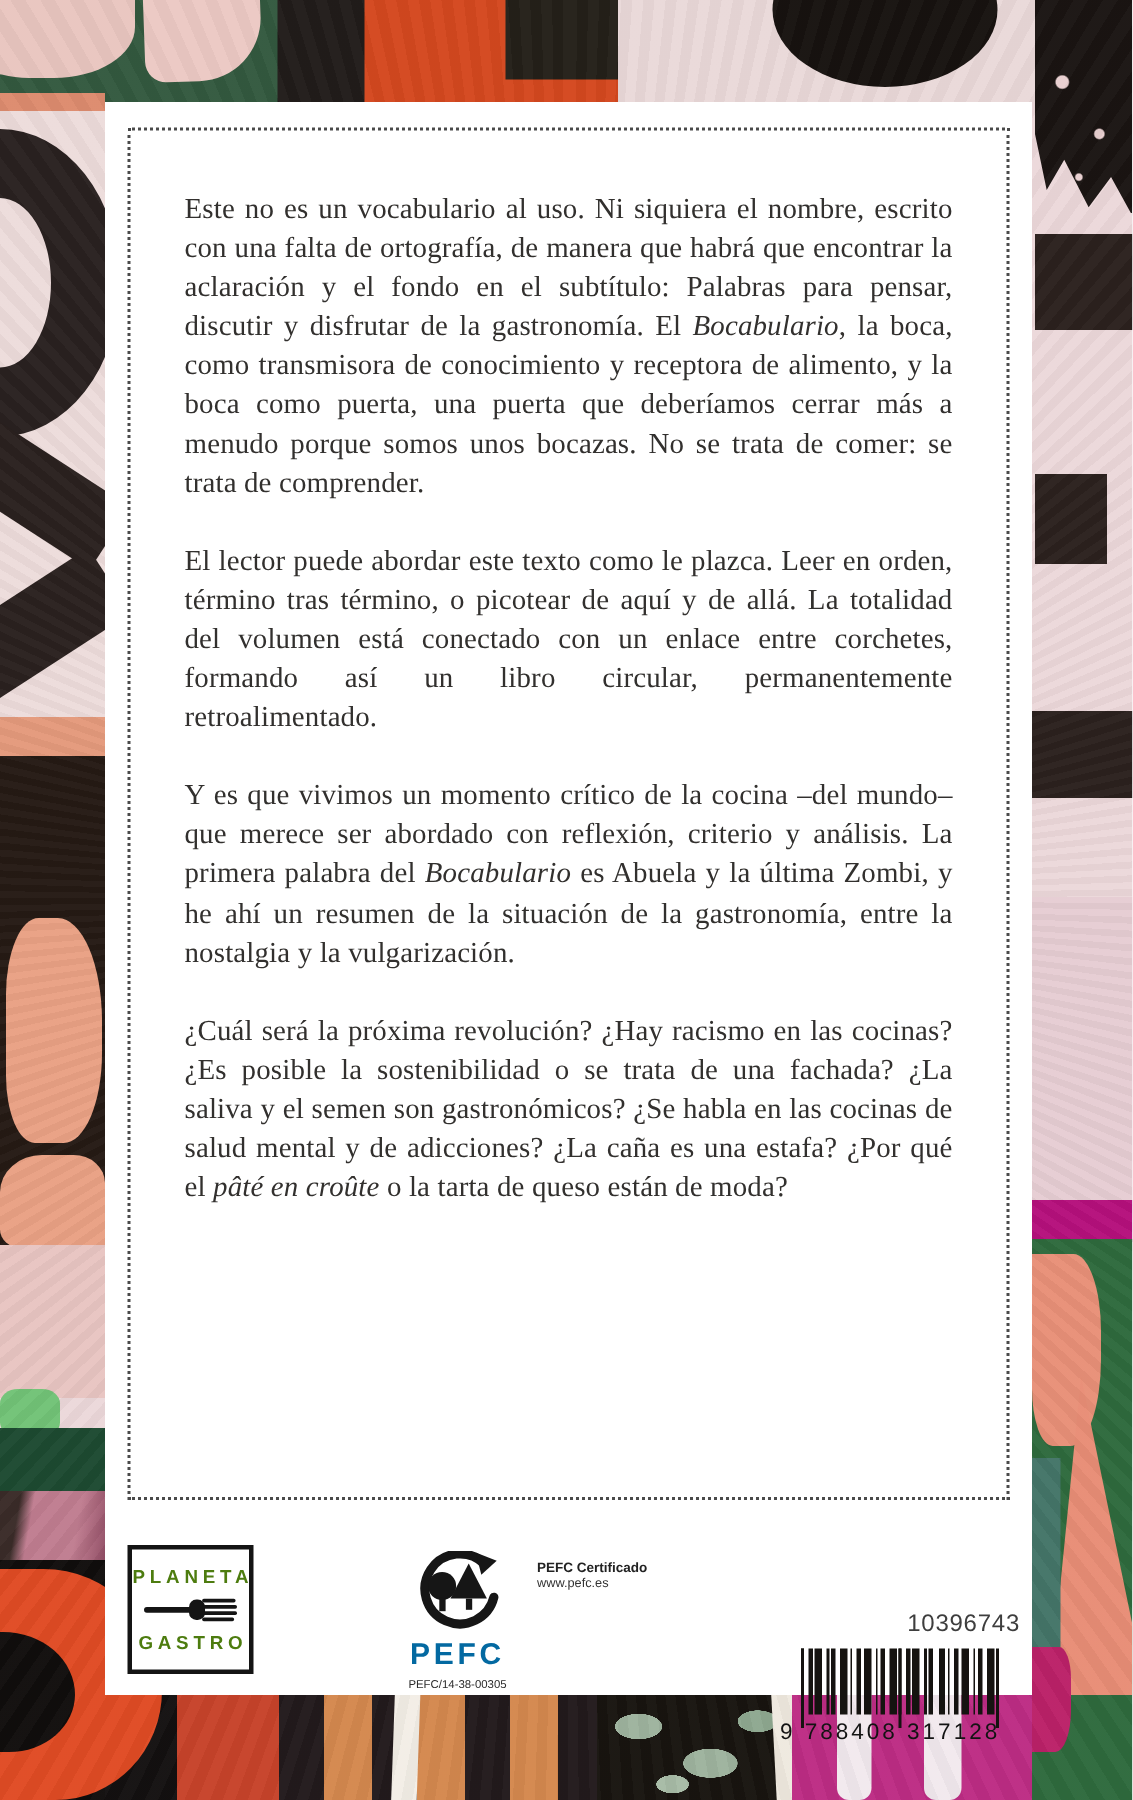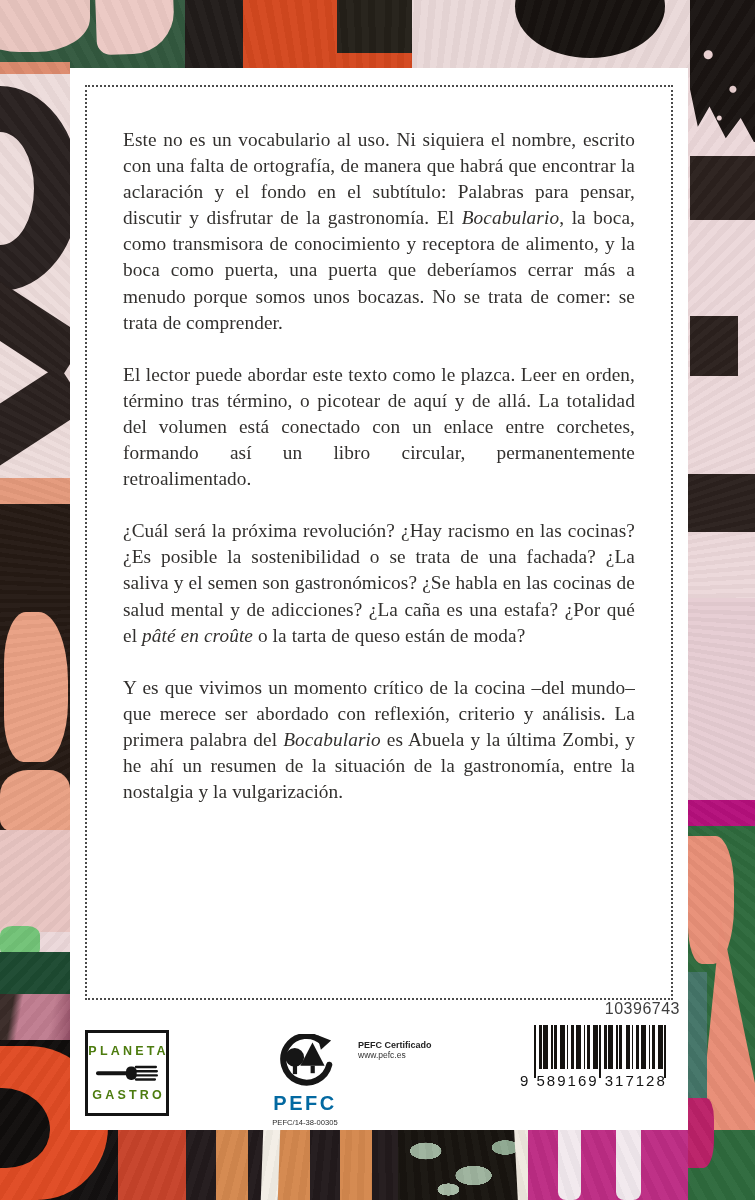--- a/index.html
+++ b/index.html
@@ -96,21 +96,21 @@
   .pefc{position:absolute;left:198px;top:966px;display:flex;gap:16px;}
   .pefc-logo{width:74px;display:flex;flex-direction:column;align-items:center;}
   .pefc-word{font-size:20px;font-weight:bold;letter-spacing:2.5px;color:#0369a1;margin-top:2px;}
   .pefc-lic{font-size:7.6px;color:#2c2c2c;margin-top:3px;white-space:nowrap;text-align:right;}
   .pefc-text{width:120px;padding-top:6px;}
   .pefc-title{font-size:9px;font-weight:bold;color:#222;}
   .pefc-desc{font-size:8.5px;line-height:11.5px;color:#333;margin-bottom:14px;}
   .pefc-url{font-size:8.5px;color:#333;}
 
   
-  .barcode{position:absolute;left:450px;top:932px;width:162px;}
+  .barcode{position:absolute;left:450px;top:1006px;width:162px;}
   .product-code{text-align:right;font-size:16px;letter-spacing:.5px;color:#3e3e3e;height:20px;padding-right:2px;}
   .bars{margin:5px 0 0 14px;height:44px;position:relative;}
   .bars i{position:absolute;top:0;bottom:0;background:#151310;}
   .bars i.g{bottom:-9px;}
   .isbn{margin-top:3px;font-size:15px;letter-spacing:2px;color:#131313;white-space:nowrap;}
 </style>
 </head>
 <body>
 
 <div class="canvas">
@@ -166,22 +166,22 @@
     <div class="r-teal"></div>
     <div class="r-magenta2"></div>
   </div>
 
   <div class="panel">
 
     <div class="dotted">
       <div class="blurb" id="blurb">
           <p><span>Este no es un vocabulario al uso. Ni siquiera el nombre, escrito con una falta de ortografía, de manera que habrá que encontrar la aclaración y el fondo en el subtítulo: Palabras para pensar, discutir y disfrutar de la gastronomía. El </span><em>Bocabulario</em><span>, la boca, como transmisora de conocimiento y receptora de alimento, y la boca como puerta, una puerta que deberíamos cerrar más a menudo porque somos unos bocazas. No se trata de comer: se trata de comprender.</span></p>
           <p><span>El lector puede abordar este texto como le plazca. Leer en orden, término tras término, o picotear de aquí y de allá. La totalidad del volumen está conectado con un enlace entre corchetes, formando así un libro circular, permanentemente retroalimentado.</span></p>
+          <p><span>Y es que vivimos un momento crítico de la cocina –del mundo– que merece ser abordado con reflexión, criterio y análisis. La primera palabra del </span><em>Bocabulario</em><span> es Abuela y la última Zombi, y he ahí un resumen de la situación de la gastronomía, entre la nostalgia y la vulgarización.</span></p>
           <p><span>¿Cuál será la próxima revolución? ¿Hay racismo en las cocinas? ¿Es posible la sostenibilidad o se trata de una fachada? ¿La saliva y el semen son gastronómicos? ¿Se habla en las cocinas de salud mental y de adicciones? ¿La caña es una estafa? ¿Por qué el </span><em>pâté en croûte</em><span> o la tarta de queso están de moda?</span></p>
-          <p><span>Y es que vivimos un momento crítico de la cocina –del mundo– que merece ser abordado con reflexión, criterio y análisis. La primera palabra del </span><em>Bocabulario</em><span> es Abuela y la última Zombi, y he ahí un resumen de la situación de la gastronomía, entre la nostalgia y la vulgarización.</span></p>
         </div>
     </div>
 
     <div class="planeta">
       <div class="word">PLANETA</div>
       <svg width="62" height="18" viewBox="0 0 64 18">
         <rect x="0" y="7.2" width="34" height="4" rx="2" fill="#141414"></rect>
         <rect x="31" y="2.2" width="11" height="14" rx="5" fill="#141414"></rect>
         <rect x="40" y="1.6" width="23" height="2.5" rx="1.2" fill="#141414"></rect>
         <rect x="40" y="5.9" width="24" height="2.5" rx="1.2" fill="#141414"></rect>
@@ -234,17 +234,17 @@
           <i style="left:97.7px;width:1.6px"></i>
           <i style="left:102.3px;width:3.1px"></i>
           <i style="left:107.0px;width:4.7px"></i>
           <i style="left:114.7px;width:1.6px"></i>
           <i style="left:117.8px;width:3.1px"></i>
           <i style="left:124.0px;width:4.7px"></i>
           <i class="g" style="left:0;width:2px"></i>
           <i class="g" style="left:65.1px;width:2px"></i>
           <i class="g" style="left:130.2px;width:2px"></i>
         </div>
-      <div class="isbn">9 589169 317128</div>
+      <div class="isbn">9 788408 317128</div>
     </div>
 
   </div>
 </div>
 
 </body></html>

